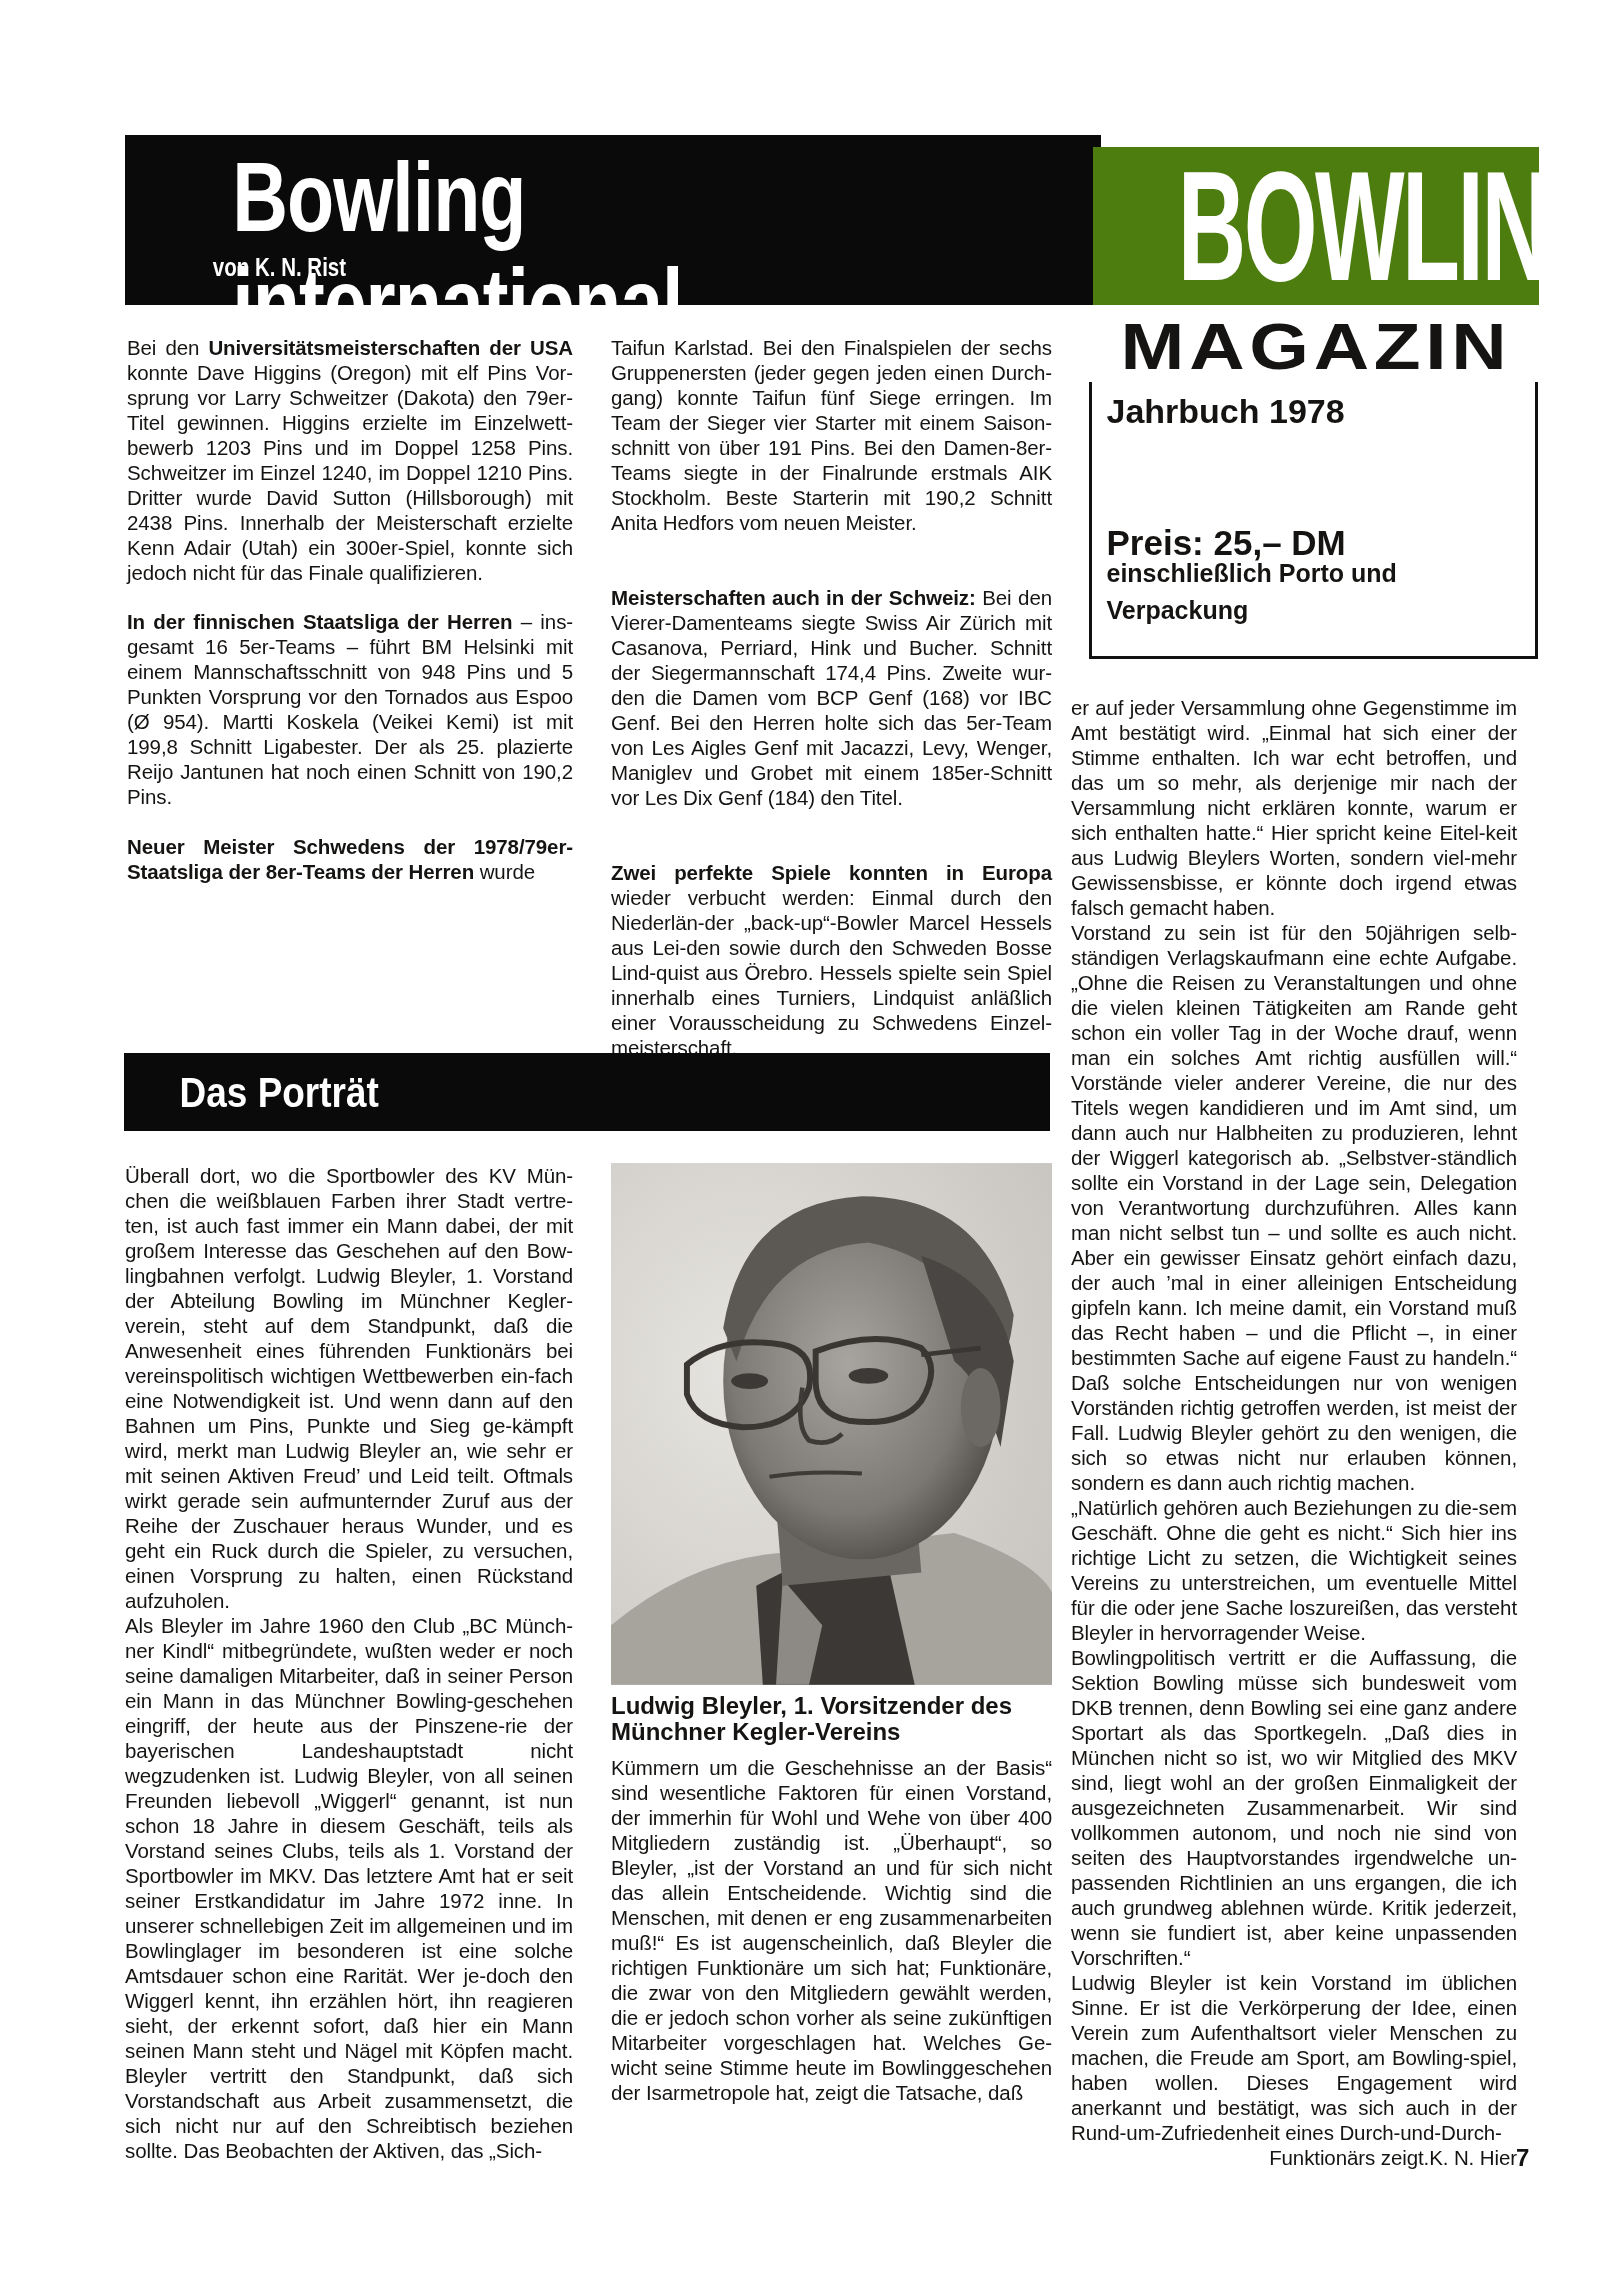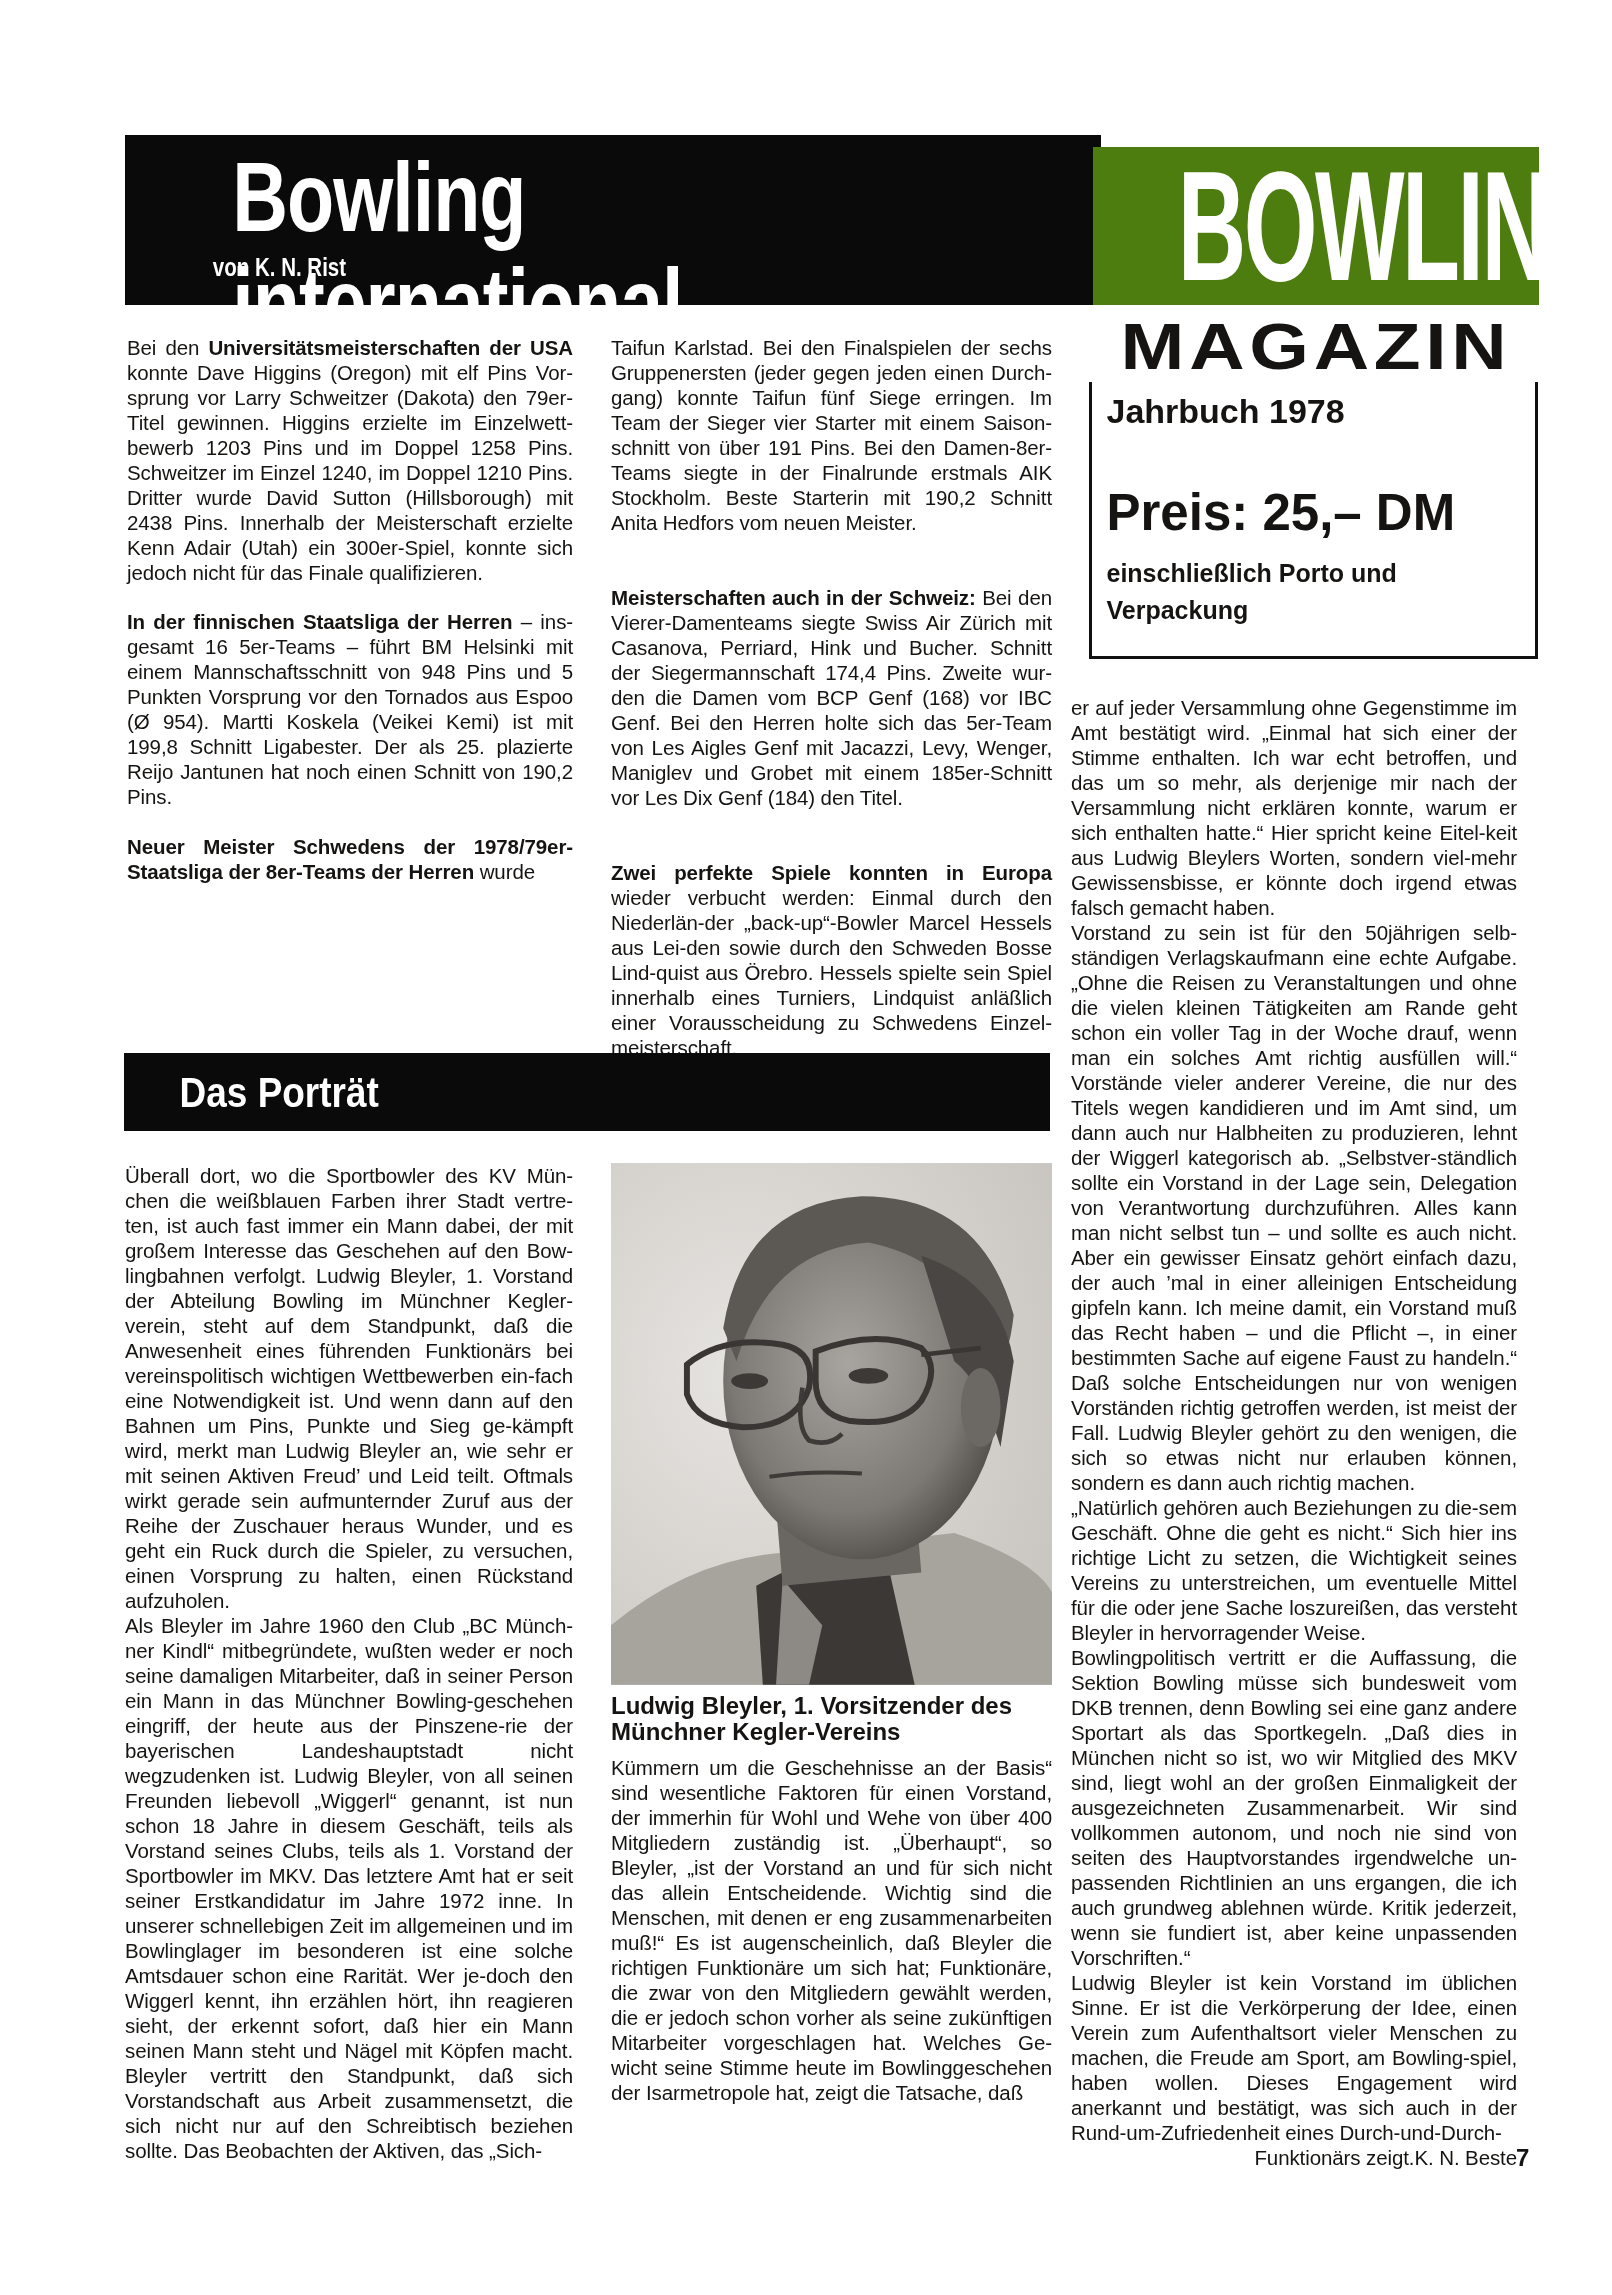--- a/index.html
+++ b/index.html
@@ -25,21 +25,21 @@
   }
   #hdr-banner { left: 125px; top: 135px; width: 976px; height: 170px; }
   #hdr-title { position: absolute; left: 0; right: 0; top: 9.2px; font-size: 99px; line-height: 106px; letter-spacing: -1.3px; transform: scaleX(0.78); transform-origin: center; }
   #hdr-byline { position: absolute; left: 0; right: 0; top: 118px; font-size: 25px; line-height: 29px; transform: scaleX(0.82); }
 
   #ad-bowling { left: 1093px; top: 147px; width: 446px; height: 158px; background: #4d7c0f; color: #fff; font-family: "Liberation Sans", sans-serif; font-weight: bold; text-align: center; }
   #ad-bowling span { display: block; font-size: 153px; line-height: 158px; letter-spacing: -4px; transform: scaleX(0.62) scaleY(1.02); transform-origin: center; }
   #ad-magazin { left: 1093px; top: 310px; width: 446px; text-align: center; font-family: "Liberation Sans", sans-serif; font-weight: 900; font-size: 65px; line-height: 73px; letter-spacing: 4px; transform: scaleX(1.18); transform-origin: center; }
   #ad-box { left: 1089px; top: 382px; width: 449px; height: 277px; border-left: 3.3px solid #111; border-right: 3.3px solid #111; border-bottom: 3.3px solid #111; box-sizing: border-box; font-family: "Liberation Sans", sans-serif; font-weight: bold; }
   #ad-jahrbuch { position: absolute; left: 14.5px; top: 4px; font-size: 34px; line-height: 50px; }
-  #ad-preis { position: absolute; left: 14.5px; top: 103px; font-size: 51px; line-height: 55px; }
+  #ad-preis { position: absolute; left: 14.5px; top: 133px; font-size: 35px; line-height: 55px; }
   #ad-incl { position: absolute; left: 14.5px; top: 173px; width: 423px; font-size: 25px; line-height: 37px; }
 
   #col-left-top { left: 127px; top: 335px; width: 446px; }
   #col-mid-top { left: 611px; top: 335px; width: 441px; }
   #col-right { left: 1071px; top: 695px; width: 446px; }
 
   #portrait-banner { left: 124px; top: 1053px; width: 926px; height: 78px; }
   #portrait-title { position: absolute; left: 0; right: 0; top: 14.5px; font-size: 42px; line-height: 49px; transform: scaleX(0.88); }
 
   #col-left-bottom { left: 125px; top: 1163px; width: 448px; }
@@ -135,18 +135,18 @@
 </div>
 
 <div id="col-right" class="abs body-text">
   <p>er auf jeder Versammlung ohne Gegenstimme im Amt bestätigt wird. „Einmal hat sich einer der Stimme enthalten. Ich war echt betroffen, und das um so mehr, als derjenige mir nach der Versammlung nicht erklären konnte, warum er sich enthalten hatte.“ Hier spricht keine Eitel-keit aus Ludwig Bleylers Worten, sondern viel-mehr Gewissensbisse, er könnte doch irgend etwas falsch gemacht haben.</p>
   <p>Vorstand zu sein ist für den 50jährigen selb-ständigen Verlagskaufmann eine echte Aufgabe. „Ohne die Reisen zu Veranstaltungen und ohne die vielen kleinen Tätigkeiten am Rande geht schon ein voller Tag in der Woche drauf, wenn man ein solches Amt richtig ausfüllen will.“ Vorstände vieler anderer Vereine, die nur des Titels wegen kandidieren und im Amt sind, um dann auch nur Halbheiten zu produzieren, lehnt der Wiggerl kategorisch ab. „Selbstver-ständlich sollte ein Vorstand in der Lage sein, Delegation von Verantwortung durchzuführen. Alles kann man nicht selbst tun – und sollte es auch nicht. Aber ein gewisser Einsatz gehört einfach dazu, der auch ’mal in einer alleinigen Entscheidung gipfeln kann. Ich meine damit, ein Vorstand muß das Recht haben – und die Pflicht –, in einer bestimmten Sache auf eigene Faust zu handeln.“ Daß solche Entscheidungen nur von wenigen Vorständen richtig getroffen werden, ist meist der Fall. Ludwig Bleyler gehört zu den wenigen, die sich so etwas nicht nur erlauben können, sondern es dann auch richtig machen.</p>
   <p>„Natürlich gehören auch Beziehungen zu die-sem Geschäft. Ohne die geht es nicht.“ Sich hier ins richtige Licht zu setzen, die Wichtigkeit seines Vereins zu unterstreichen, um eventuelle Mittel für die oder jene Sache loszureißen, das versteht Bleyler in hervorragender Weise.</p>
   <p>Bowlingpolitisch vertritt er die Auffassung, die Sektion Bowling müsse sich bundesweit vom DKB trennen, denn Bowling sei eine ganz andere Sportart als das Sportkegeln. „Daß dies in München nicht so ist, wo wir Mitglied des MKV sind, liegt wohl an der großen Einmaligkeit der ausgezeichneten Zusammenarbeit. Wir sind vollkommen autonom, und noch nie sind von seiten des Hauptvorstandes irgendwelche un-passenden Richtlinien an uns ergangen, die ich auch grundweg ablehnen würde. Kritik jederzeit, wenn sie fundiert ist, aber keine unpassenden Vorschriften.“</p>
   <p>Ludwig Bleyler ist kein Vorstand im üblichen Sinne. Er ist die Verkörperung der Idee, einen Verein zum Aufenthaltsort vieler Menschen zu machen, die Freude am Sport, am Bowling-spiel, haben wollen. Dieses Engagement wird anerkannt und bestätigt, was sich auch in der Rund-um-Zufriedenheit eines Durch-und-Durch-</p>
   <div class="signoff">
     <span>Funktionärs zeigt.</span>
-    <span>K. N. Beste</span>
+    <span>K. N. Hier</span>
   </div>
 </div>
 
 <div id="page-number" class="abs">7</div>
 
 
 </body></html>

